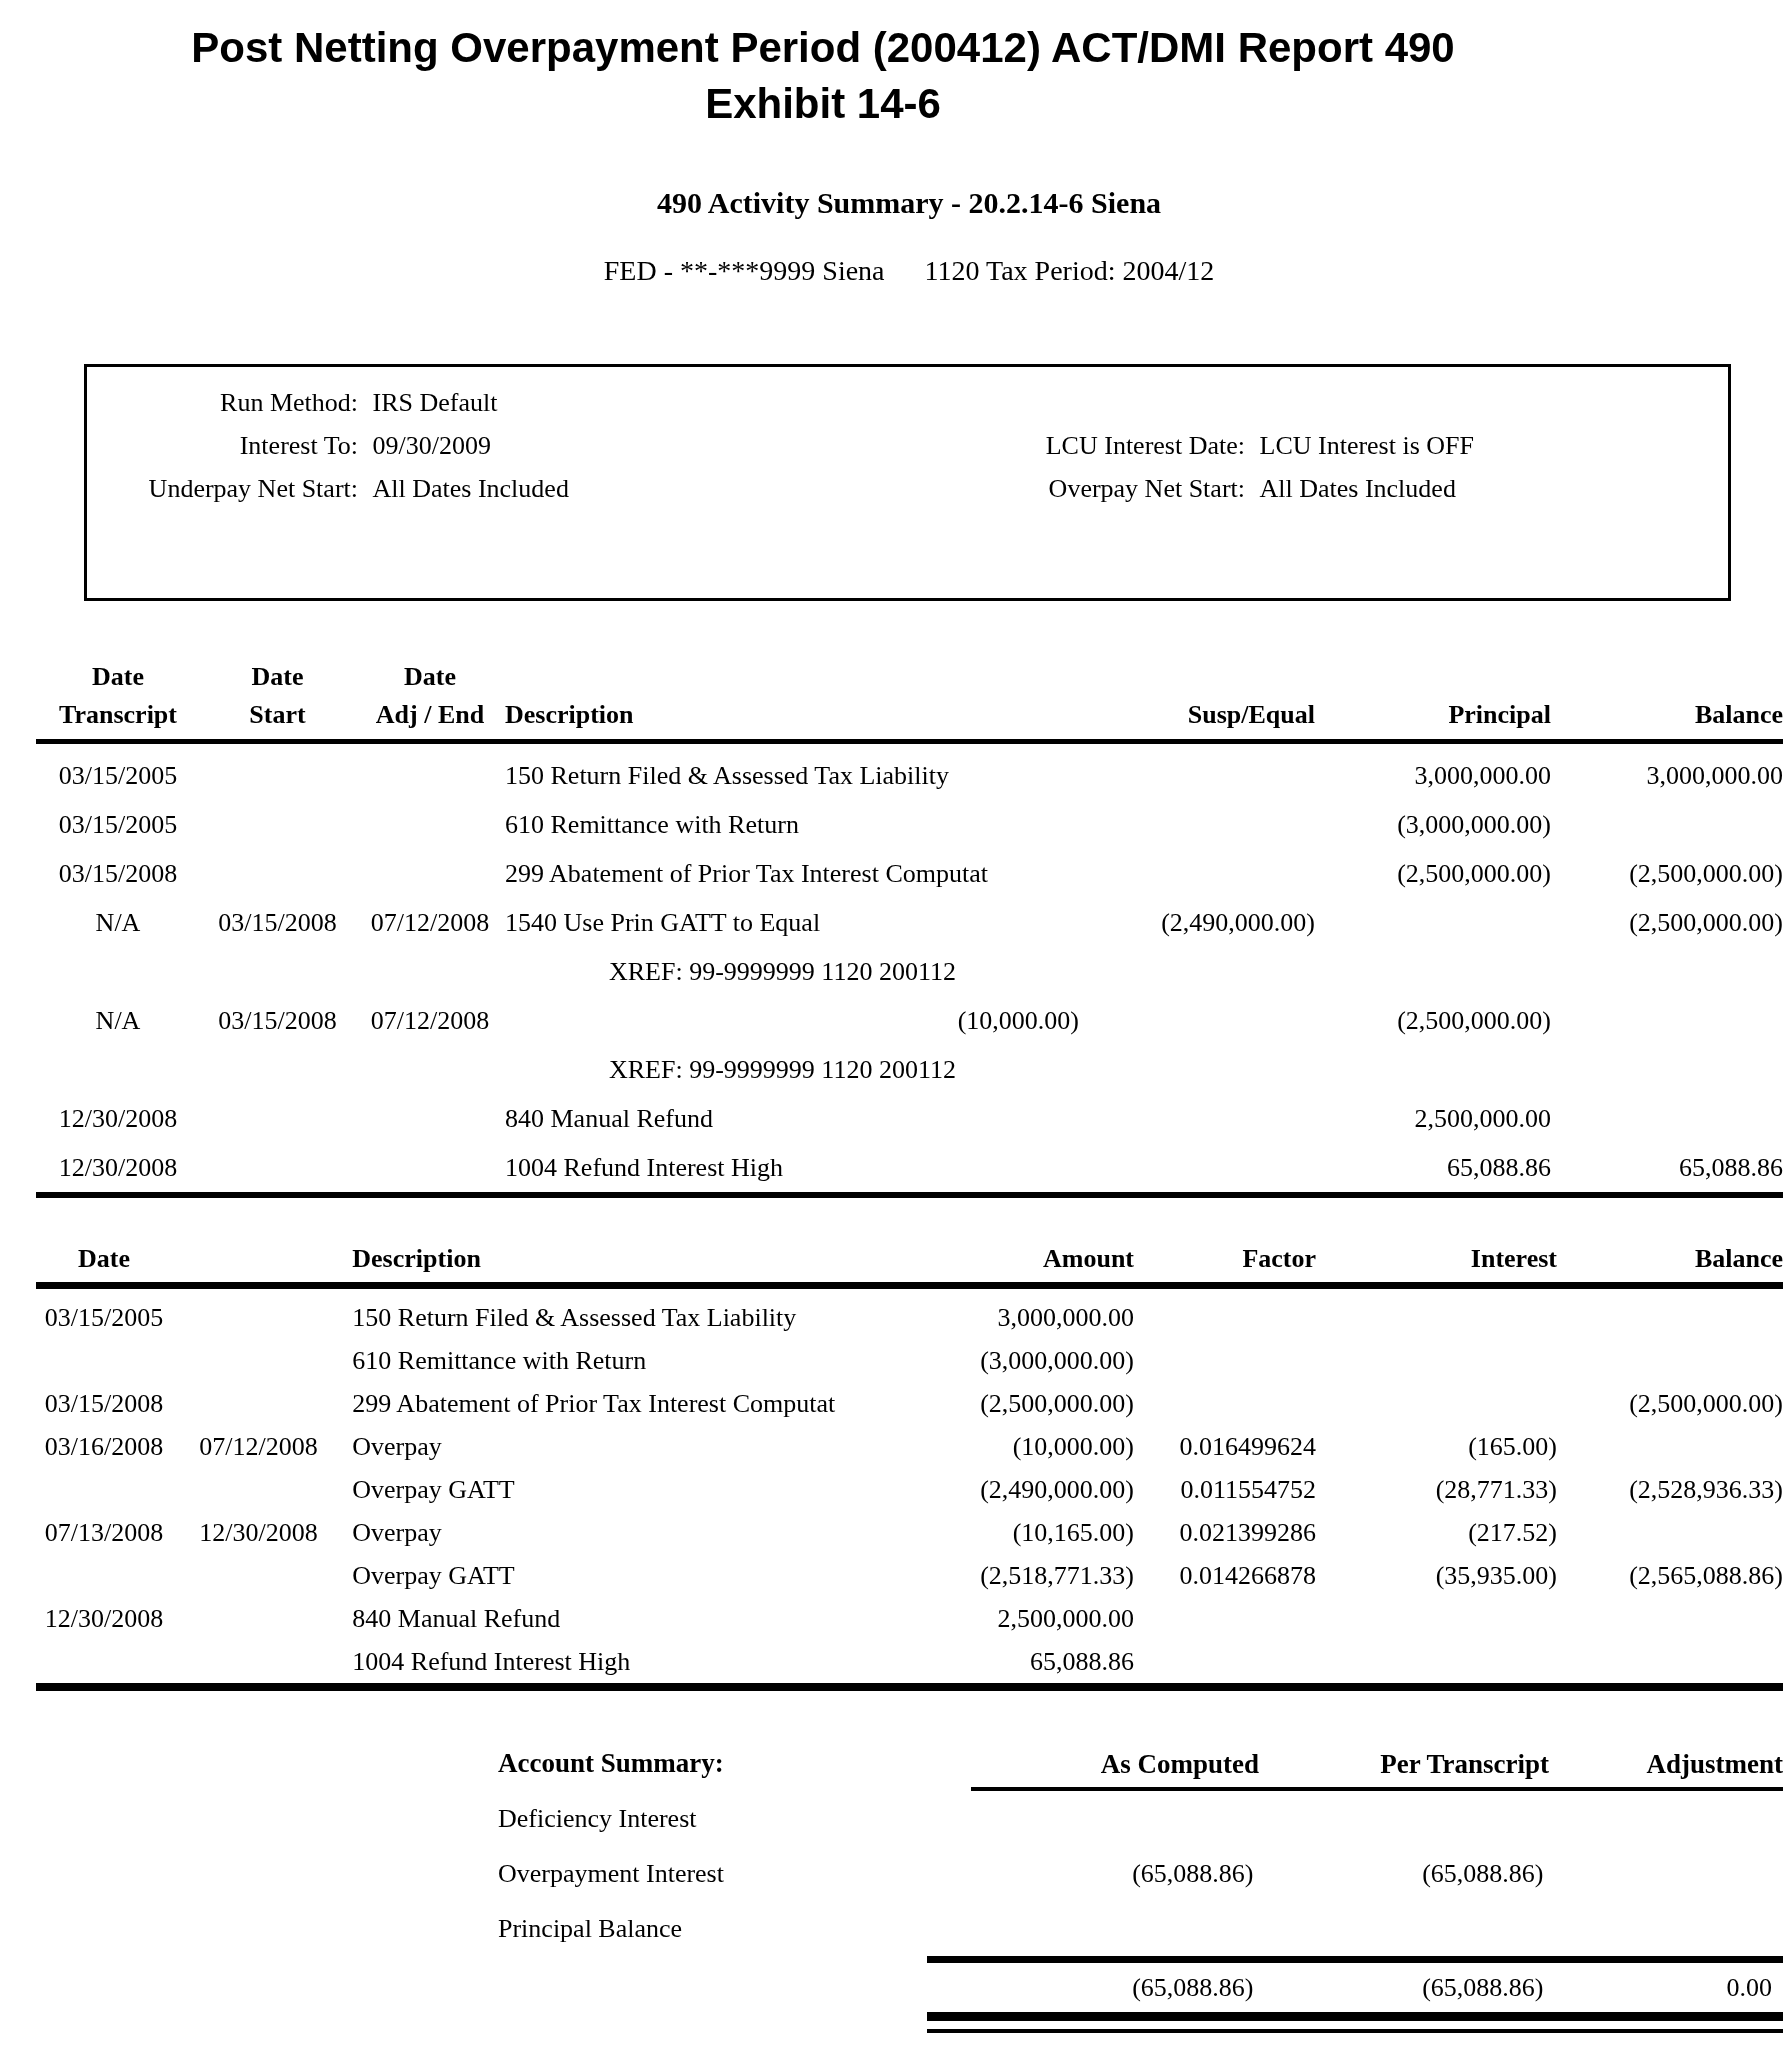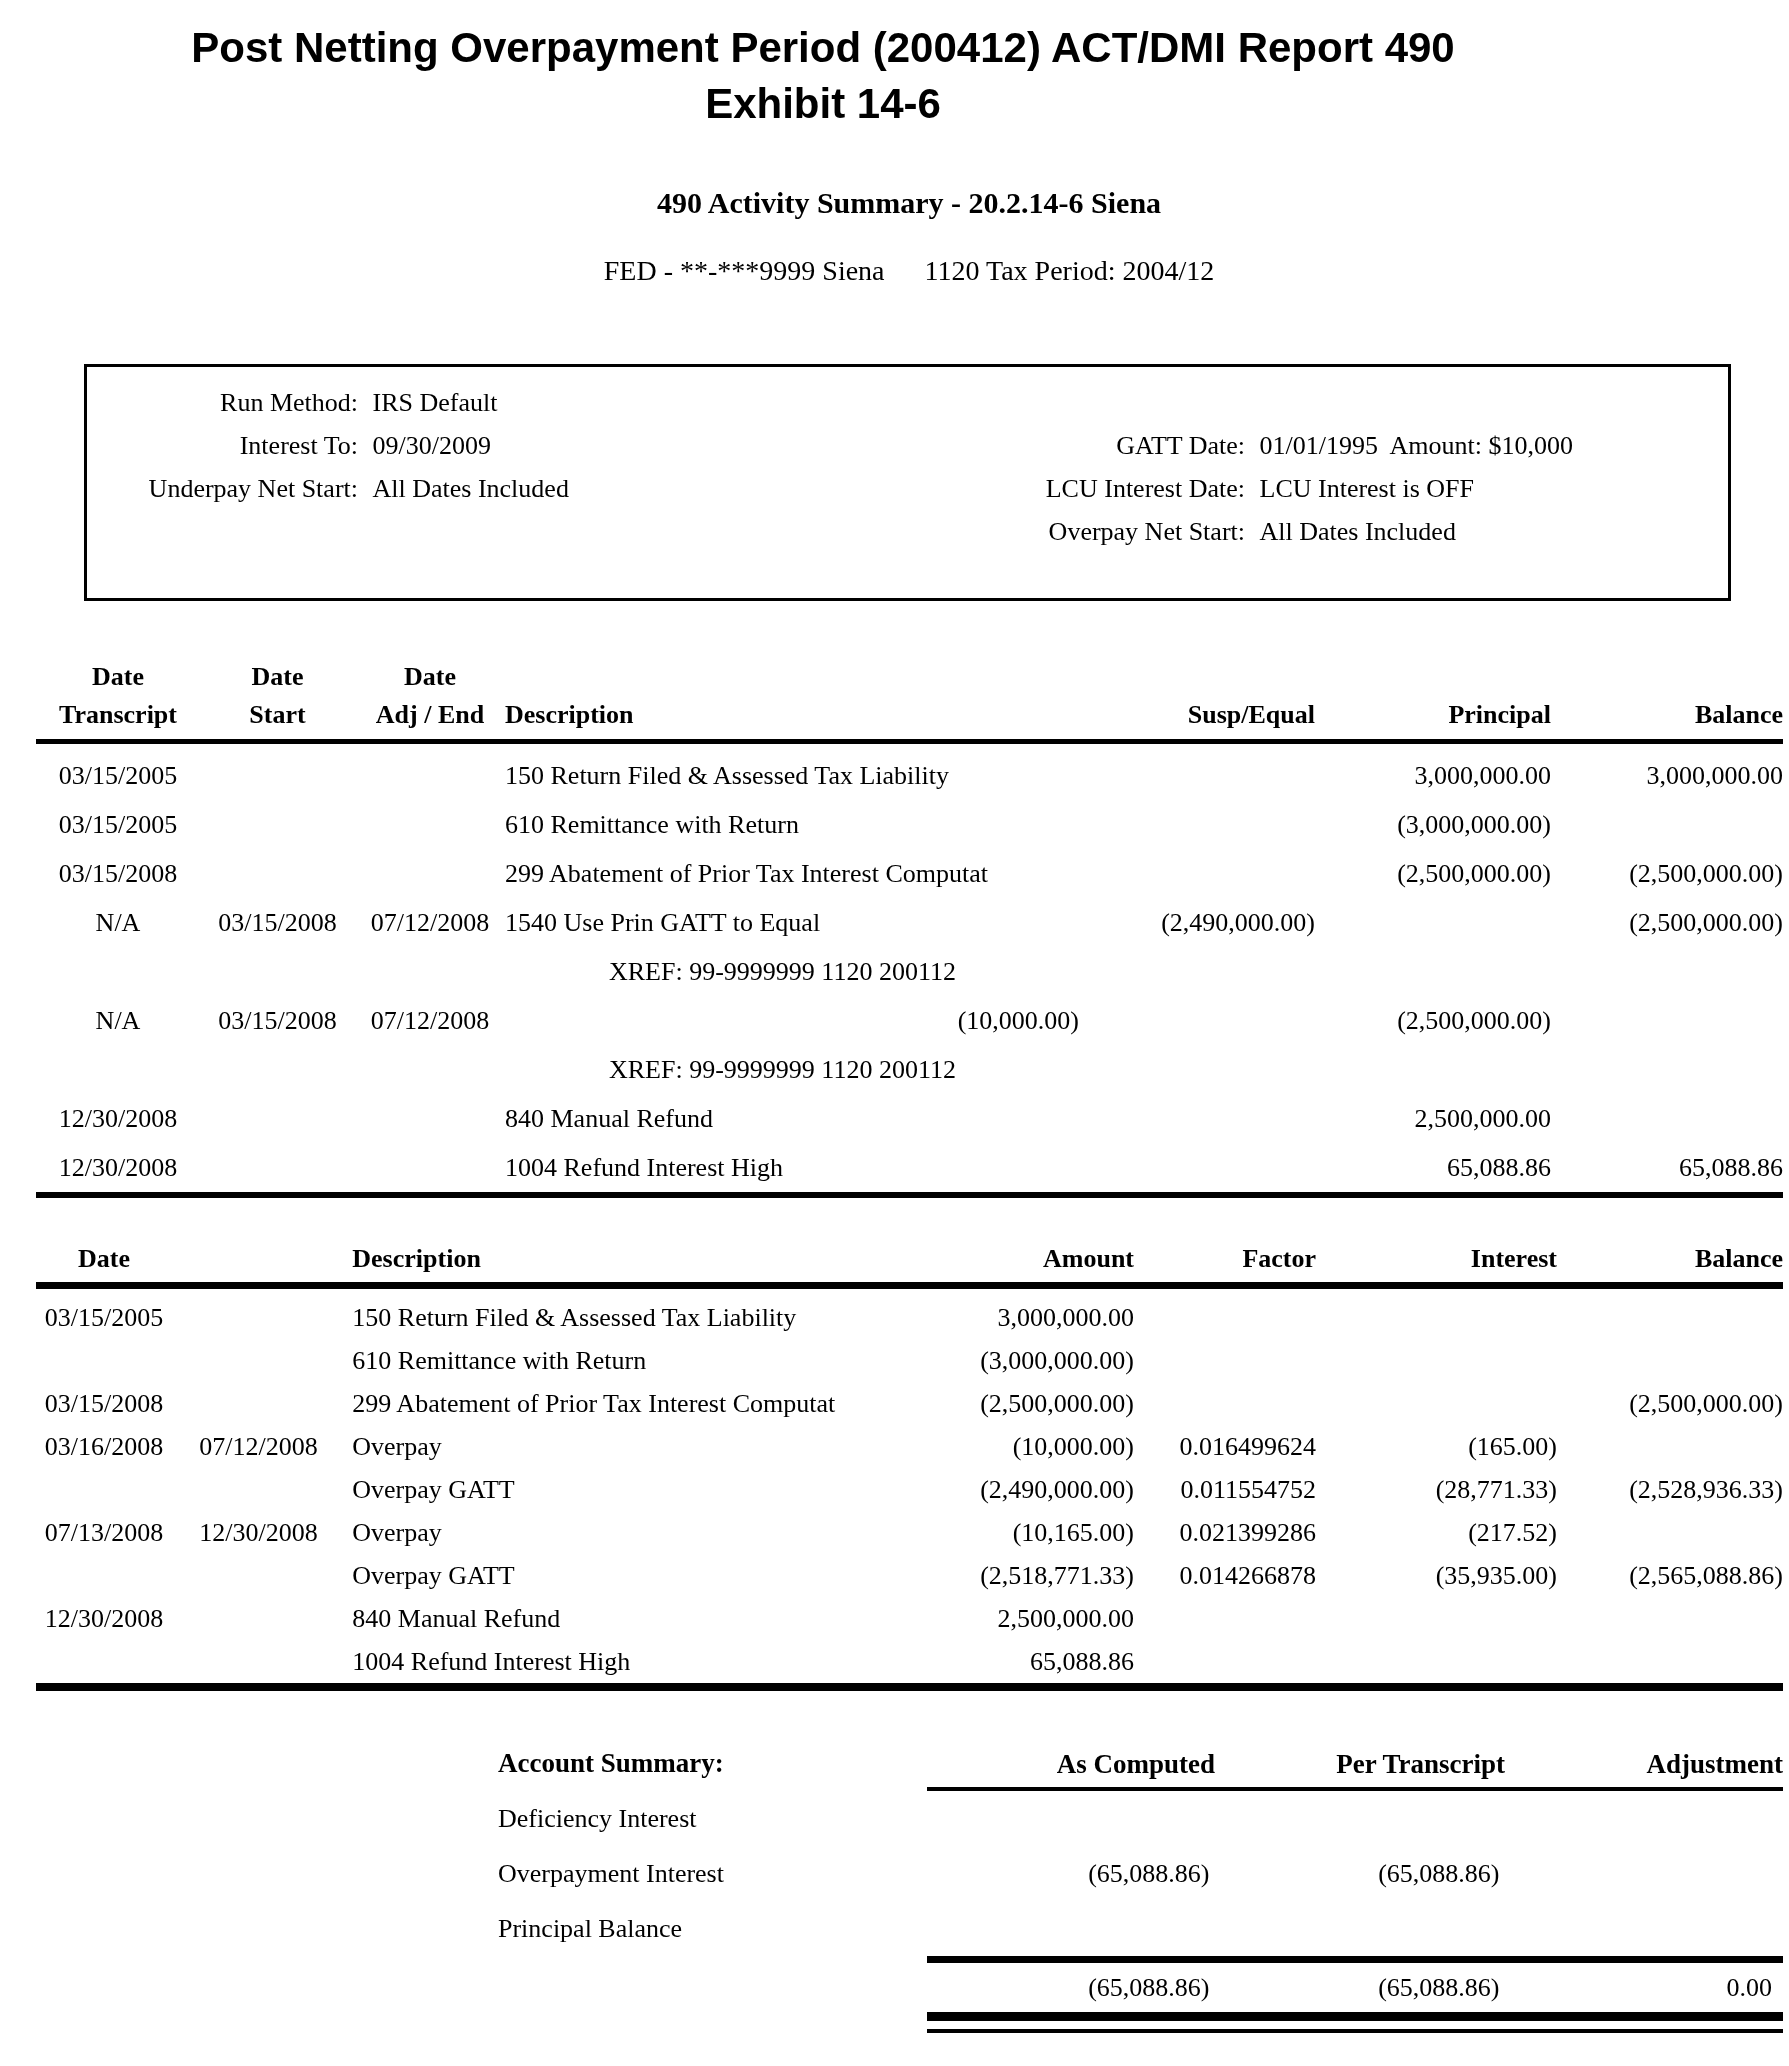--- a/index.html
+++ b/index.html
@@ -50,21 +50,21 @@
   .t2 .t-row{height:43px;}
   .t-row{align-items:center;}
   .c-center{text-align:center;}
   .c-right{text-align:right;}
   .t2-desc{padding-left:7.3px;}
   .t1-xref{padding-left:104px;}
   .t-rule{height:6.4px;background:#000;margin-top:0px;}
   .t2 .t-rule{height:7.3px;}
   
   .acct{position:absolute;left:36px;top:1735px;width:1747px;font-size:26px;}
-  .as-row{display:flex;}
+  .as-row{display:flex;gap:44px;}
   .as-label{flex:0 0 891px;padding-left:462px;box-sizing:border-box;display:flex;align-items:center;}
   .as-vals{flex:1;display:flex;}
   .as-c1{flex:0 0 288px;text-align:right;}
   .as-c2{flex:0 0 290px;text-align:right;}
   .as-c3{flex:1;text-align:right;}
   .as-header{height:56px;}
   .as-header .as-label{font-weight:bold;font-size:27px;}
   .as-header .as-vals{border-bottom:4.5px solid #000;align-items:flex-end;padding-bottom:7.3px;font-weight:bold;font-size:27px;box-sizing:border-box;}
   .as-datarow{height:55px;align-items:center;}
   .as-datarow .as-vals{align-items:center;}
@@ -102,24 +102,20 @@
           <span class="ib-label">Underpay Net Start:</span>
           <span class="ib-value">All Dates Included</span>
         </div>
     </div>
     <div class="ib-col ib-right">
       <div class="ib-row">
           <span class="ib-label"></span>
           <span class="ib-value"></span>
         </div>
       <div class="ib-row">
-          <span class="ib-label">GATT Date:</span>
-          <span class="ib-value">01/01/1995  Amount: $10,000</span>
-        </div>
-      <div class="ib-row">
           <span class="ib-label">LCU Interest Date:</span>
           <span class="ib-value">LCU Interest is OFF</span>
         </div>
       <div class="ib-row">
           <span class="ib-label">Overpay Net Start:</span>
           <span class="ib-value">All Dates Included</span>
         </div>
     </div>
   </div>
 

